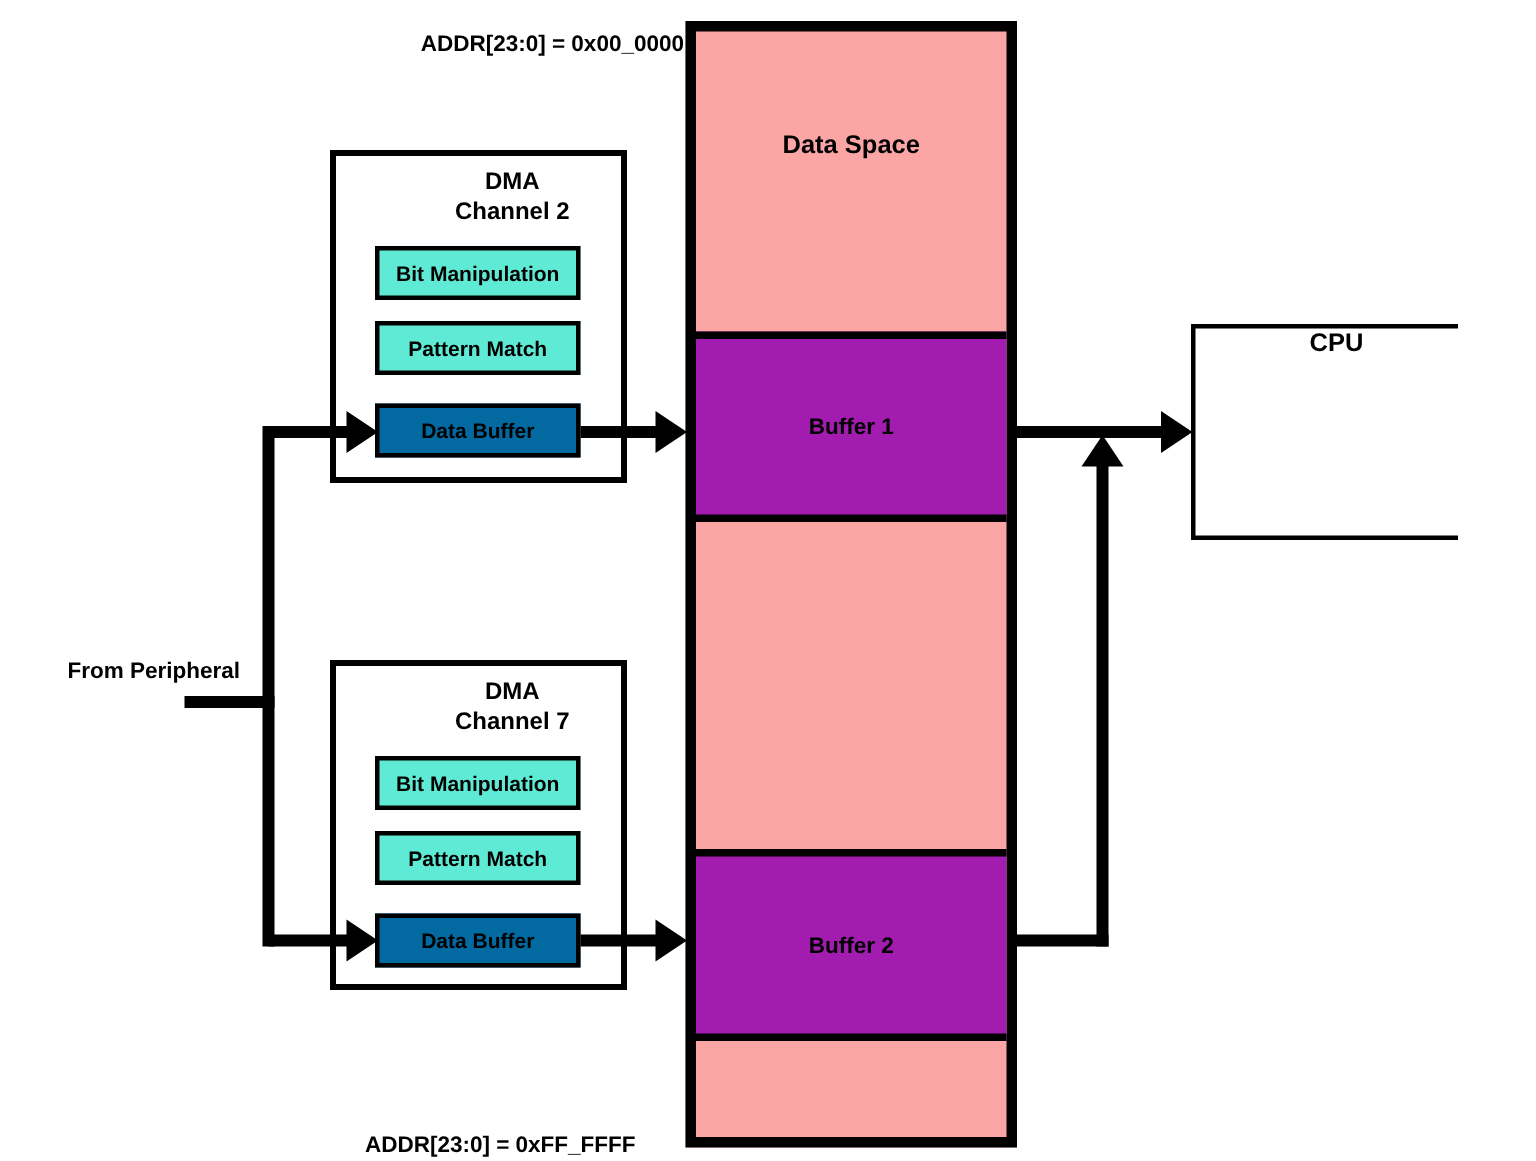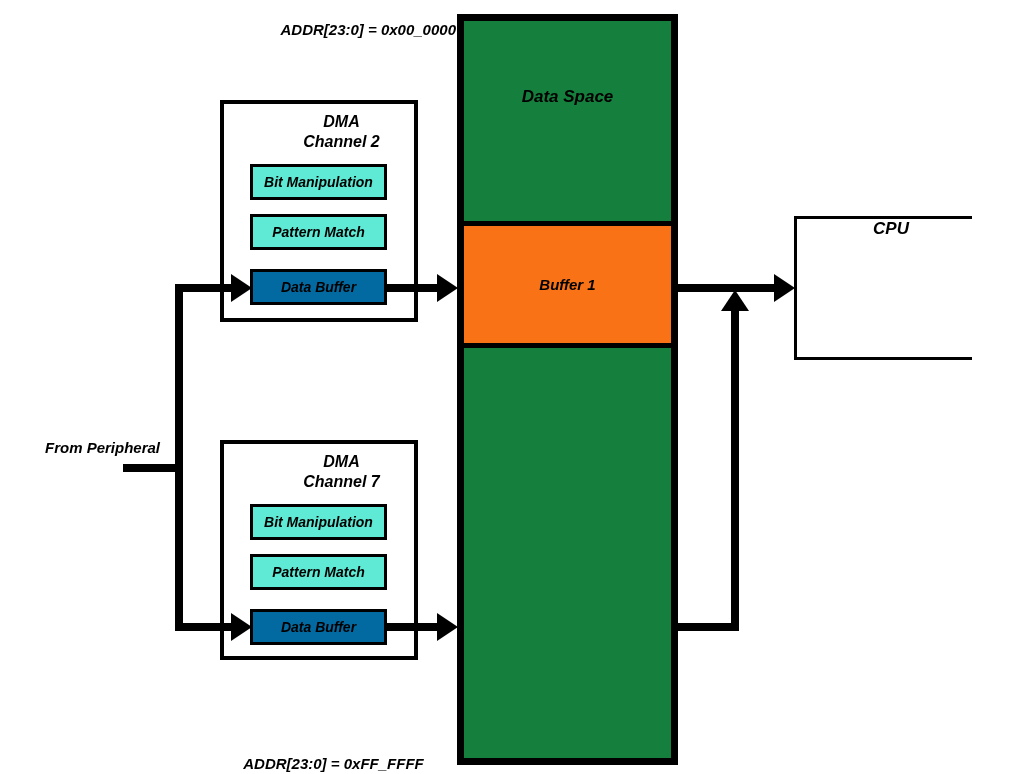--- a/index.html
+++ b/index.html
@@ -8,55 +8,54 @@
     background: #ffffff;
     font-family: "Liberation Sans", "DejaVu Sans", sans-serif;
   }
   #diagram {
     position: relative;
     width: 972px;
     height: 774px;
     background: #ffffff;
     overflow: hidden;
     color: #000;
-    font-style: italic;
   }
 
   
   .lbl {
     position: absolute;
     font-weight: bold;
     font-size: 15px;
     white-space: nowrap;
   }
   .addr-top    { left: 200px; top: 21px;  width: 256px; text-align: right; }
   .addr-bottom { left: 208px; top: 733px; width: 251px; text-align: center; margin-top: 22px; }
   .from-periph { left: 45px;  top: 439px; }
 
   
   .data-space {
     position: absolute;
     left: 457px; top: 14px;
     width: 221px; height: 751px;
     border: 7px solid #000;
-    background: #15803d;
+    background: #fca5a5;
     box-sizing: border-box;
   }
   .ds-title {
     position: absolute;
     left: 0; right: 0; top: 66px;
     text-align: center;
     font-weight: bold;
     font-size: 17px;
   }
   .buffer-band {
     position: absolute;
     left: 464px;
     width: 207px;
-    background: #f97316;
+    background: #a21caf;
     border-top: 5px solid #000;
     border-bottom: 5px solid #000;
     box-sizing: border-box;
     display: flex;
     align-items: center;
     justify-content: center;
     font-weight: bold;
     font-size: 15px;
   }
   .buffer1 { top: 221px; height: 127px; }
@@ -139,20 +138,23 @@
 
   <div class="lbl addr-top">ADDR[23:0] = 0x00_0000</div>
   <div class="lbl addr-bottom">ADDR[23:0] = 0xFF_FFFF</div>
   <div class="lbl from-periph">From Peripheral</div>
 
   <div class="data-space">
     <div class="ds-title">Data Space</div>
   </div>
   <div class="buffer-band buffer1">
     <span>Buffer 1</span>
+  </div>
+  <div class="buffer-band buffer2">
+    <span>Buffer 2</span>
   </div>
 
   <div class="cpu-box">
     <span>CPU</span>
   </div>
 
   <div class="dma-box ch0">
     <div class="dma-title">
       <span>DMA</span><br>
       <span>Channel 2</span>

